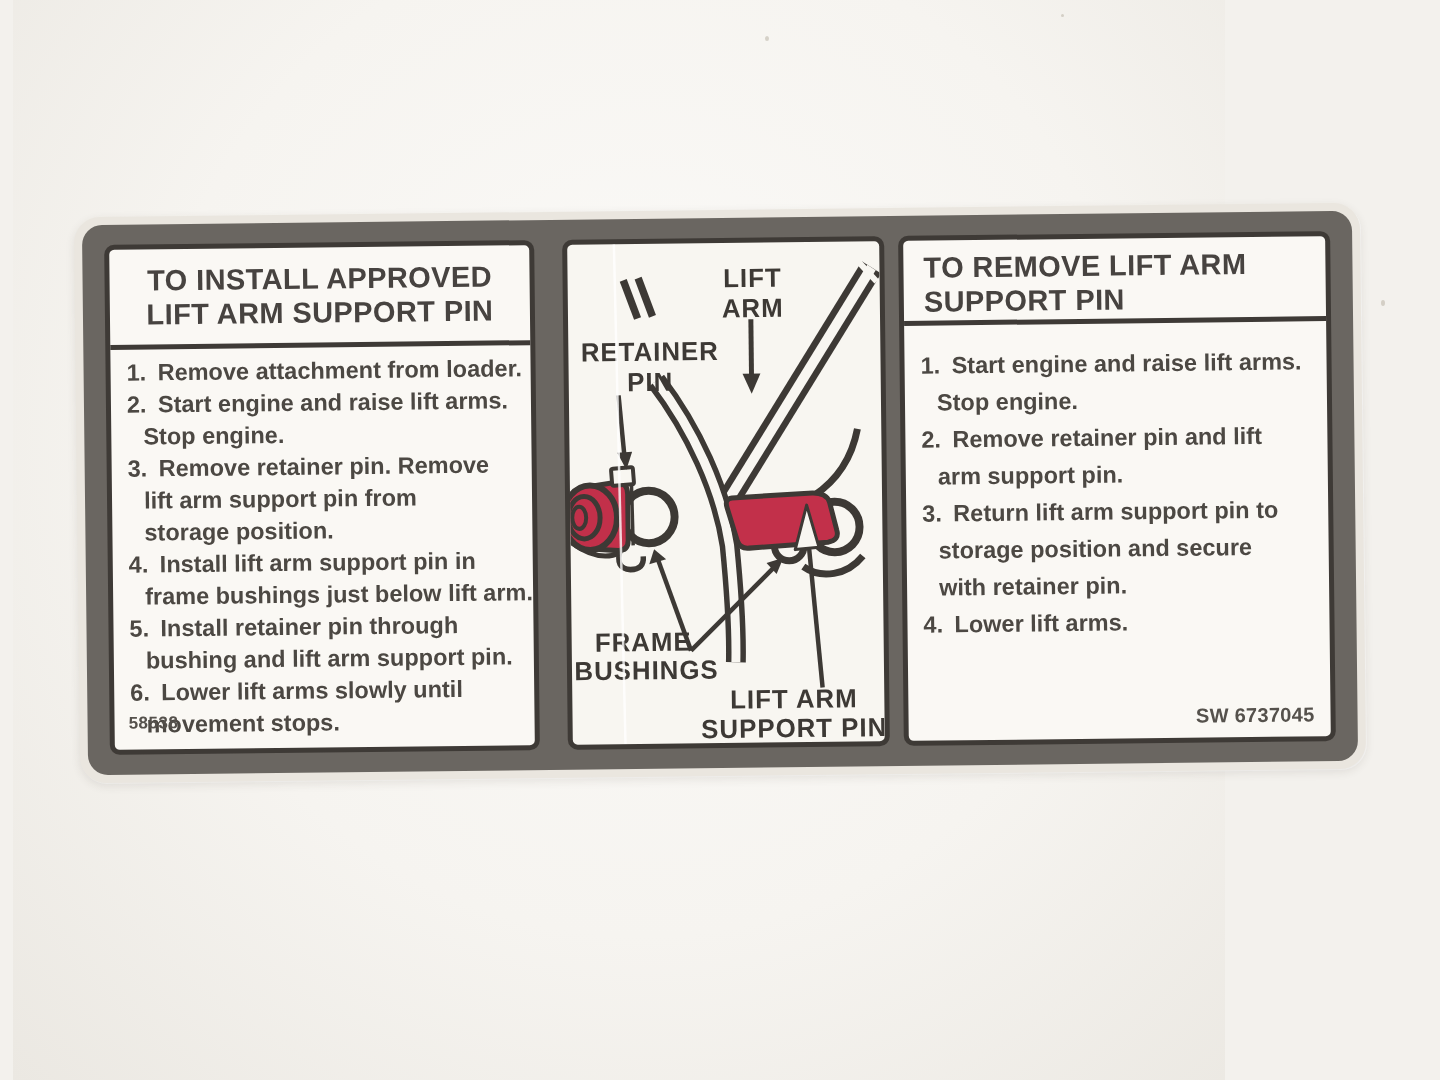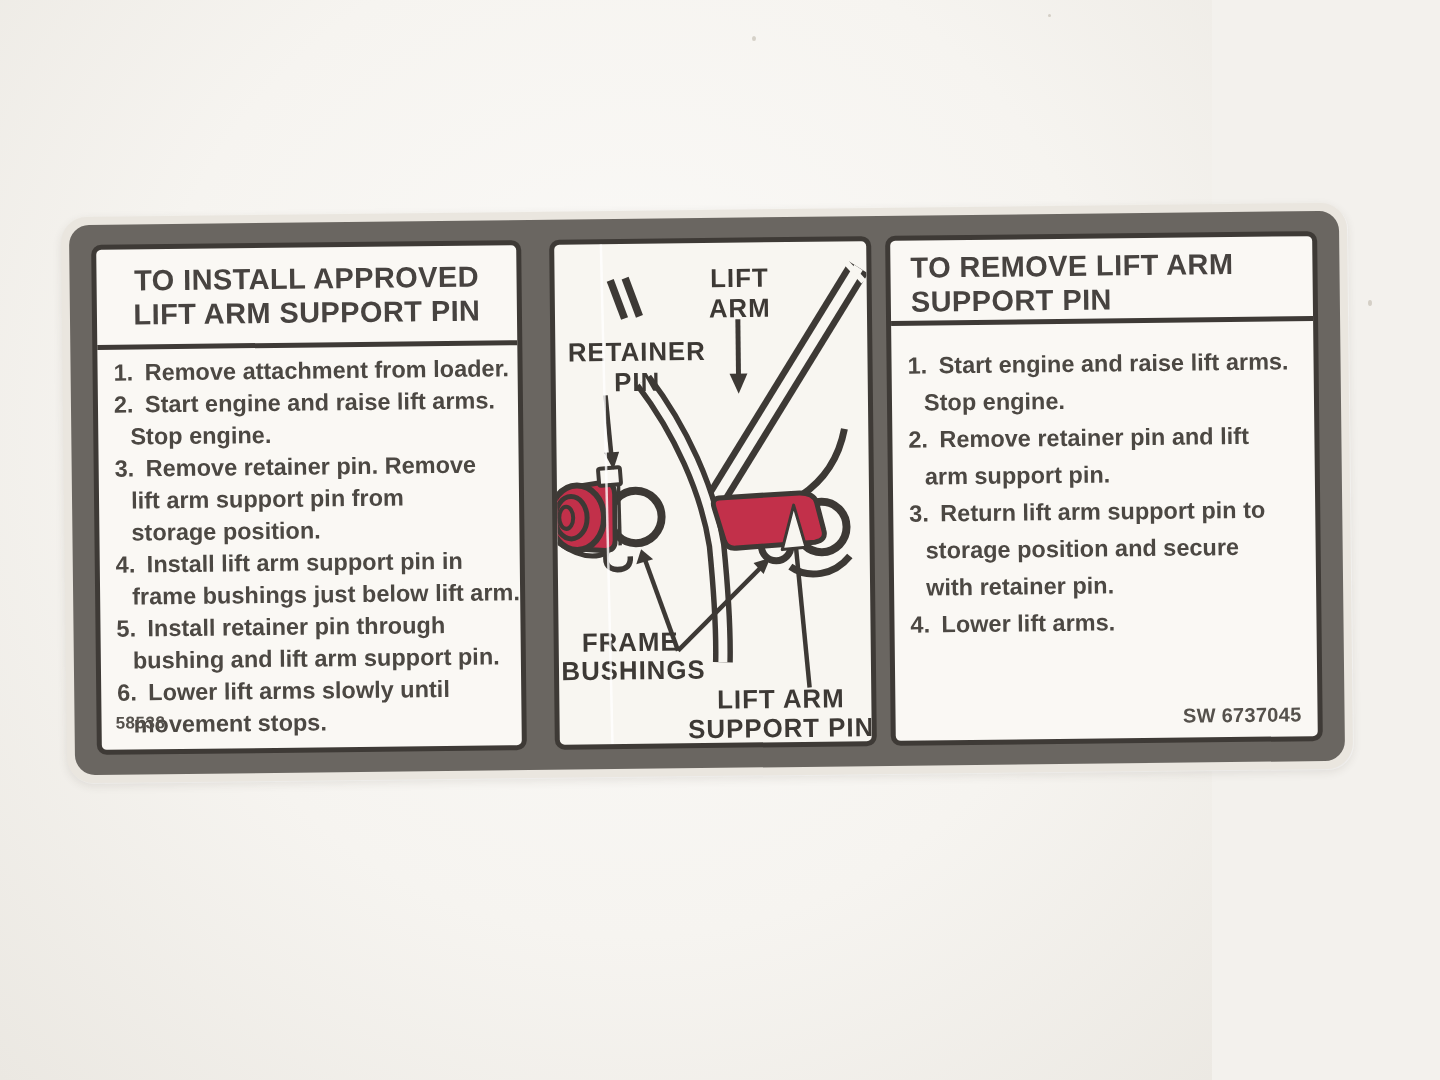--- a/index.html
+++ b/index.html
@@ -4,20 +4,21 @@
 <style>
   html,body{margin:0;padding:0;}
   body{
     width:1440px;height:1080px;overflow:hidden;
     font-family:"Liberation Sans", sans-serif;
     background:#f3f1ed;
   }
   .photo{
     position:relative;width:1212px;height:1080px;
     background:radial-gradient(ellipse at 52% 40%, #fbfaf8 0%, #f6f4f0 55%, #ebe8e2 100%);
+    margin-left:13px;
   }
   .speck{position:absolute;background:#b9b2a6;border-radius:50%;opacity:.55;}
   .sticker-backing{
     position:absolute;left:64px;top:210px;width:1286px;height:566px;
     background:var(--backing);
     border-radius:26px;
     transform:rotate(-0.65deg);
     box-shadow:0 3px 10px rgba(60,50,40,0.10), 1px 1px 0 rgba(255,255,255,0.6);
     padding:8px;box-sizing:border-box;
   }

